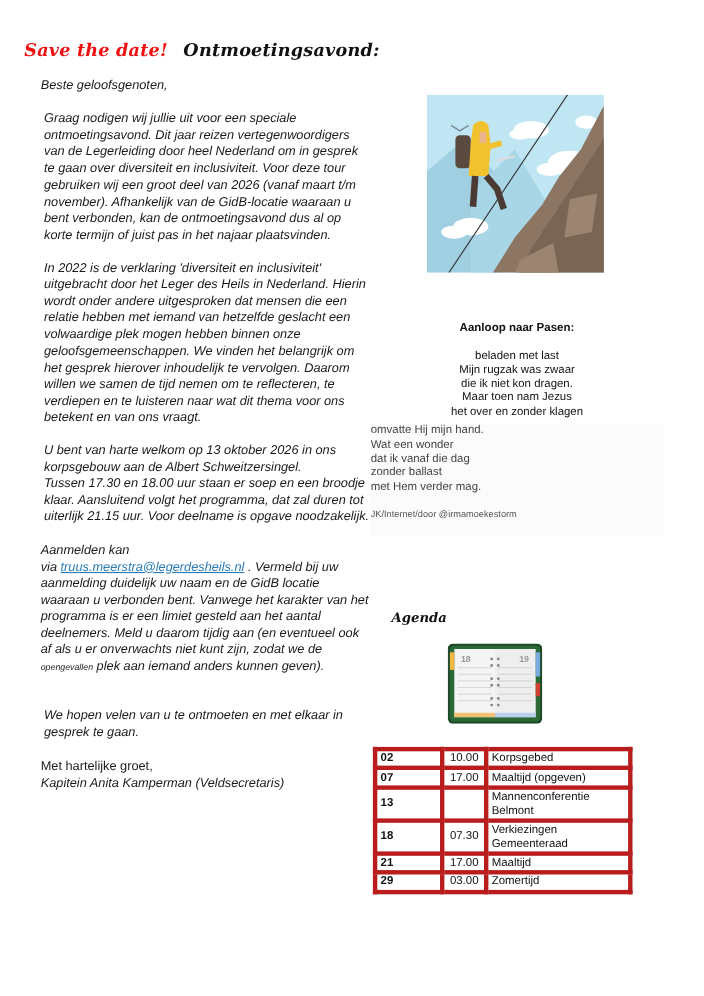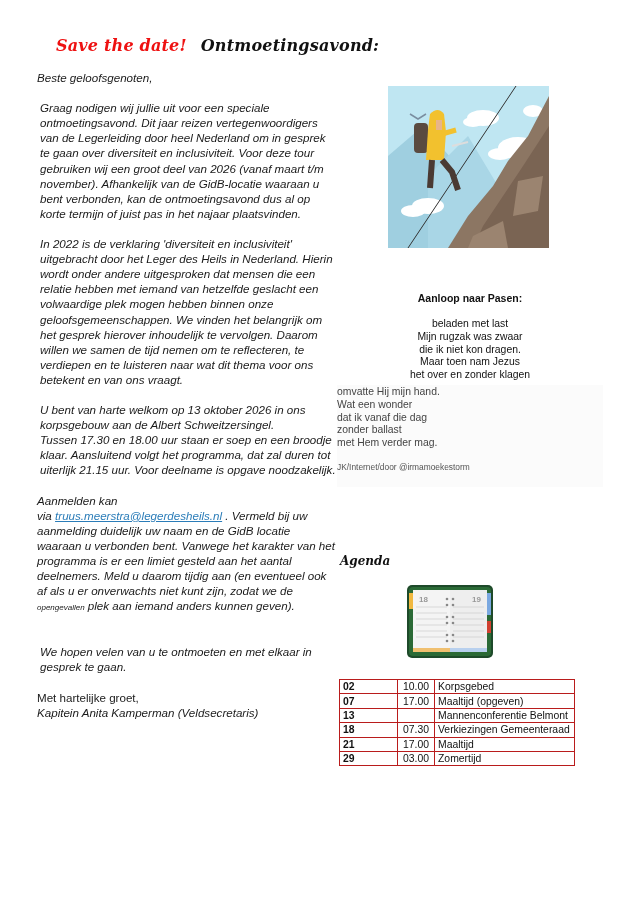--- a/index.html
+++ b/index.html
@@ -1,21 +1,21 @@
 <!DOCTYPE html>
 <html><head>
   <meta charset="utf-8">
   <style>
     html, body { margin: 0; padding: 0; background: #ffffff; }
     body { width: 640px; height: 905px; position: relative; overflow: hidden;
            font-family: "Liberation Sans", sans-serif; color: #111; }
     .abs { position: absolute; }
 
     
-    .title { left: 56px; top: 36px; font-family: "DejaVu Serif", serif; font-style: italic;
+    .title { left: 22px; top: 36px; font-family: "DejaVu Serif", serif; font-style: italic;
              font-weight: bold; font-size: 16px; letter-spacing: 0.2px; white-space: nowrap; }
     .title .red { color: #ee1111; }
     .title .black { color: #111; margin-left: 14px; }
 
     
     .letter { left: 37px; top: 70px; width: 300px; font-size: 11.6px; line-height: 15.1px; font-style: italic; color: #1a1a1a; }
     .letter p { margin: 0 0 15.1px 0; }
     .letter .indent { padding-left: 3px; }
     .letter b { font-weight: normal; }
     .letter .small { font-size: 8px; }
@@ -28,25 +28,25 @@
 
     
     .poem-title { left: 337px; width: 266px; top: 292px; text-align: center; font-weight: bold; font-size: 10.5px; }
     .poem-box-top { left: 337px; width: 266px; top: 318px; text-align: center; font-size: 10.4px; line-height: 12.8px; color: #111; }
     .poem-box-bottom { left: 337px; width: 266px; top: 385px; height: 102px; background: #fbfbfb;
                        font-size: 10.4px; line-height: 12.8px; color: #444; }
     .poem-box-bottom .lines { padding-top: 1px; }
     .poem-credit { margin-top: 11px; font-size: 8.4px; color: #555; }
 
     
-    .agenda-title { left: 340px; top: 554px; font-family: "DejaVu Serif", serif; font-style: italic; font-weight: bold; font-size: 12px; color: #111; }
+    .agenda-title { left: 356px; top: 554px; font-family: "DejaVu Serif", serif; font-style: italic; font-weight: bold; font-size: 12px; color: #111; }
     .agenda-icon { left: 407px; top: 585px; width: 86px; height: 73px; }
 
     table.agenda { position: absolute; left: 339px; top: 679px; width: 236px; border-collapse: collapse; font-size: 10.4px; }
-    table.agenda td { border: 1px solid #b91c1c; height: 13.4px; padding: 0 3px; line-height: 13px; color: #111; }
+    table.agenda td { border: 4px solid #b91c1c; height: 13.4px; padding: 0 3px; line-height: 13px; color: #111; }
     table.agenda td.day { width: 51px; font-weight: bold; }
     table.agenda td.time { width: 30px; text-align: center; }
   </style>
 </head>
 <body>
 
 <div class="abs title">
   <span class="red">Save the date!</span><span class="black">Ontmoetingsavond:</span>
 </div>
 

